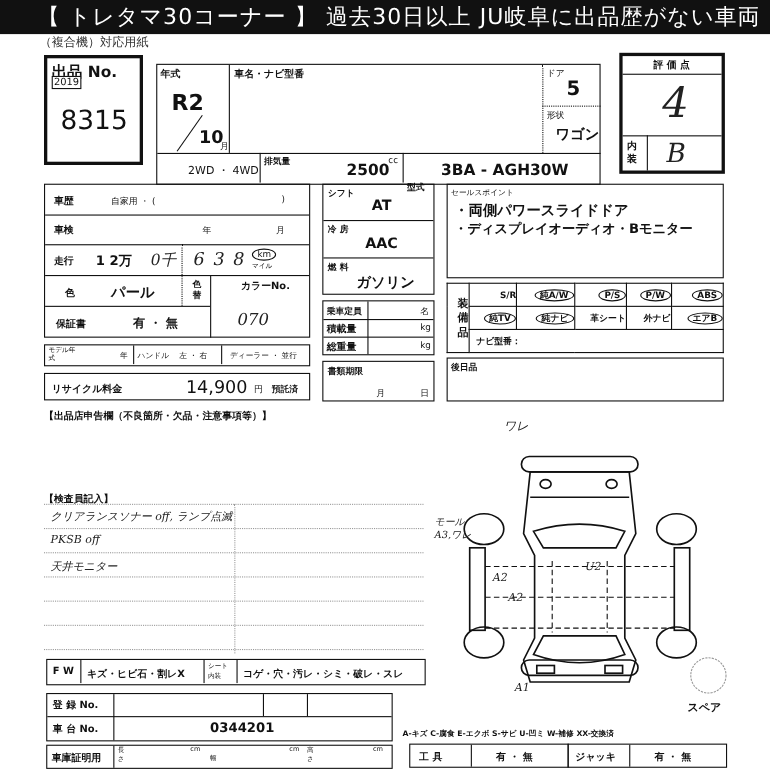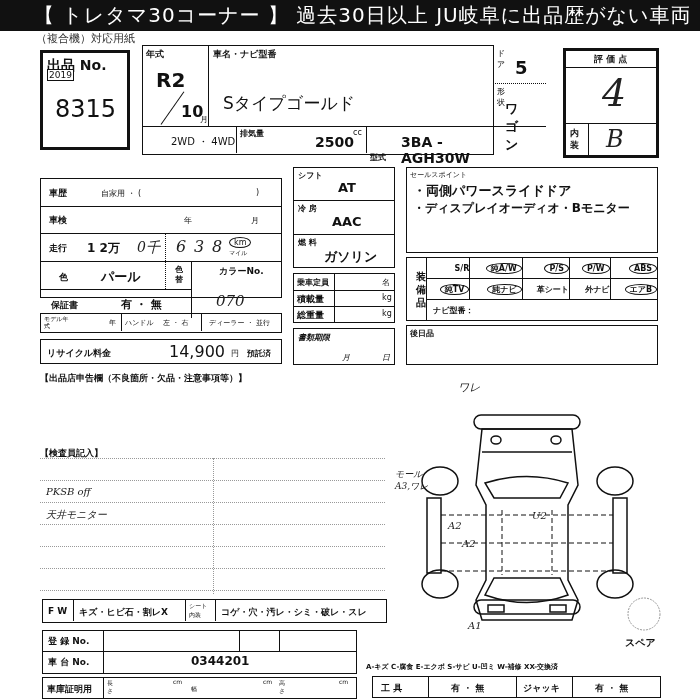--- a/index.html
+++ b/index.html
@@ -25,34 +25,33 @@
 
 <div class="abs banner">【 トレタマ30コーナー 】 過去30日以上 JU岐阜に出品歴がない車両</div>
 <div class="abs subtitle">（複合機）対応用紙</div>
 
 <div class="abs thick" style="left:40px;top:50px;width:90px;height:100px;">
   <div style="position:absolute;left:4px;top:4px;font-size:14px;font-weight:bold;">出品 No.</div>
   <div style="position:absolute;left:4px;top:16px;font-size:9px;border:1px solid #111;padding:0 1px;background:#fff;">2019</div>
   <div style="position:absolute;left:12px;top:42px;font-size:24px;">8315</div>
 </div>
 
-<div class="abs box" style="left:142px;top:45px;width:352px;height:110px;text-decoration:underline;">
+<div class="abs box" style="left:142px;top:58px;width:404px;height:110px;text-decoration:underline;">
   <div class="vl" style="left:65px;top:0;height:80px;"></div>
   <div class="hl" style="left:0;top:80px;width:403px;"></div>
   <div class="vl" style="left:350px;top:0;height:80px;border-left:1px dotted #111;"></div>
   <div style="position:absolute;left:350px;top:37px;width:53px;border-top:1px dotted #111;"></div>
   <div class="vl" style="left:93px;top:80px;height:27px;"></div>
   <div class="vl" style="left:223px;top:80px;height:27px;"></div>
   <div class="lbl" style="position:absolute;left:3px;top:2px;">年式</div>
   <div class="val" style="position:absolute;left:13px;top:22px;font-size:20px;">R2</div>
   <div style="position:absolute;left:18px;top:36px;width:40px;border-top:1px solid #111;transform:rotate(-55deg);transform-origin:left;top:78px;"></div>
   <div class="val" style="position:absolute;left:38px;top:56px;font-size:16px;">10</div>
   <div class="sm" style="position:absolute;left:57px;top:68px;">月</div>
   <div class="lbl" style="position:absolute;left:70px;top:2px;">車名・ナビ型番</div>
-  <div style="position:absolute;left:80px;top:46px;font-size:17px;">Sタイプゴールド</div>
   <div class="sm" style="position:absolute;left:354px;top:2px;">ドア</div>
   <div class="val" style="position:absolute;left:372px;top:11px;font-size:18px;">5</div>
   <div class="sm" style="position:absolute;left:354px;top:40px;">形状</div>
   <div class="val" style="position:absolute;left:362px;top:54px;font-size:13px;">ワゴン</div>
   <div style="position:absolute;left:28px;top:89px;font-size:10px;">2WD ・ 4WD</div>
   <div class="sm val" style="position:absolute;left:97px;top:82px;">排気量</div>
   <div class="sm" style="position:absolute;left:210px;top:82px;">cc</div>
   <div class="val" style="position:absolute;left:172px;top:88px;font-size:14px;">2500</div>
   <div class="sm val" style="position:absolute;left:227px;top:82px;margin-top:24px;">型式</div>
   <div class="val" style="position:absolute;left:258px;top:88px;font-size:14px;">3BA - AGH30W</div>
@@ -61,21 +60,21 @@
 <div class="abs thick" style="left:563px;top:48px;width:96px;height:110px;">
   <div class="hl" style="left:0;top:16px;width:90px;"></div>
   <div class="hl" style="left:0;top:72px;width:90px;"></div>
   <div class="vl" style="left:22px;top:72px;height:32px;"></div>
   <div class="lbl" style="position:absolute;left:28px;top:2px;">評 価 点</div>
   <div class="hand" style="position:absolute;left:36px;top:20px;font-size:38px;">4</div>
   <div class="lbl" style="position:absolute;left:4px;top:76px;width:12px;line-height:12px;">内装</div>
   <div class="hand" style="position:absolute;left:40px;top:74px;font-size:24px;">B</div>
 </div>
 
-<div class="abs box" style="left:40px;top:178px;width:242px;height:120px;">
+<div class="abs box" style="left:40px;top:167px;width:242px;height:140px;">
   <div class="hl" style="left:0;top:27px;width:240px;"></div>
   <div class="hl" style="left:0;top:54px;width:240px;"></div>
   <div class="hl" style="left:0;top:82px;width:240px;"></div>
   <div class="hl" style="left:0;top:110px;width:150px;"></div>
   <div class="vl" style="left:150px;top:82px;height:57px;"></div>
   <div class="vl" style="left:124px;top:54px;height:56px;border-left:1px dotted #111;"></div>
   <div class="lbl" style="position:absolute;left:8px;top:8px;">車歴</div>
   <div class="sm" style="position:absolute;left:60px;top:9px;">自家用 ・ (</div>
   <div class="sm" style="position:absolute;left:215px;top:9px;">)</div>
   <div class="lbl" style="position:absolute;left:8px;top:35px;">車検</div>
@@ -131,21 +130,21 @@
   <div class="hl" style="left:0;top:32px;width:100px;"></div>
   <div class="vl" style="left:40px;top:0;height:48px;"></div>
   <div class="sm val" style="position:absolute;left:3px;top:3px;">乗車定員</div>
   <div class="sm" style="position:absolute;left:88px;top:3px;">名</div>
   <div class="lbl" style="position:absolute;left:3px;top:19px;">積載量</div>
   <div class="sm" style="position:absolute;left:88px;top:19px;">kg</div>
   <div class="lbl" style="position:absolute;left:3px;top:35px;">総重量</div>
   <div class="sm" style="position:absolute;left:88px;top:35px;">kg</div>
 </div>
 
-<div class="abs box" style="left:293px;top:328px;width:102px;height:37px;font-style:italic;">
+<div class="abs box" style="left:293px;top:328px;width:102px;height:37px;">
   <div class="sm val" style="position:absolute;left:4px;top:3px;">書類期限</div>
   <div class="sm" style="position:absolute;left:48px;top:23px;">月</div>
   <div class="sm" style="position:absolute;left:88px;top:23px;">日</div>
 </div>
 
 <div class="abs box" style="left:406px;top:167px;width:252px;height:86px;">
   <div style="position:absolute;left:3px;top:2px;font-size:7px;">セールスポイント</div>
   <div class="val" style="position:absolute;left:6px;top:32px;font-size:12px;white-space:nowrap;">・ディスプレイオーディオ・Bモニター</div>
   <div class="val" style="position:absolute;left:6px;top:14px;font-size:13px;white-space:nowrap;">・両側パワースライドドア</div>
 </div>
@@ -184,20 +183,21 @@
 <div class="abs lbl" style="left:40px;top:447px;">【検査員記入】</div>
 <div class="abs" style="left:40px;top:458px;width:345px;height:136px;">
   <div class="dl" style="left:0;top:0;width:345px;"></div>
   <div class="dl" style="left:0;top:22px;width:345px;"></div>
   <div class="dl" style="left:0;top:44px;width:345px;"></div>
   <div class="dl" style="left:0;top:66px;width:345px;"></div>
   <div class="dl" style="left:0;top:88px;width:345px;"></div>
   <div class="dl" style="left:0;top:110px;width:345px;"></div>
   <div class="dl" style="left:0;top:132px;width:345px;"></div>
   <div style="position:absolute;left:173px;top:0;height:136px;border-left:1px dotted #999;"></div>
+  <div class="hand" style="position:absolute;left:6px;top:5px;font-size:10px;">クリアランスソナー off, ランプ点滅</div>
   <div class="hand" style="position:absolute;left:6px;top:28px;font-size:10px;">PKSB off</div>
   <div class="hand" style="position:absolute;left:6px;top:50px;font-size:10px;">天井モニター</div>
 </div>
 
 <div class="abs" style="left:400px;top:380px;width:300px;height:260px;">
   <svg width="300" height="260" viewBox="0 0 300 260" fill="none" stroke="#111" stroke-width="1.5">
     <rect x="74" y="35" width="106" height="14" rx="7"></rect>
     <rect x="74" y="240" width="106" height="14" rx="7" transform="translate(0,-20)"></rect>
     <path d="M82 49 L172 49 L178 105 L168 125 L168 200 L178 220 L172 240 L82 240 L76 220 L86 200 L86 125 L76 105 Z"></path>
     <line x1="82" y1="72" x2="172" y2="72"></line>

